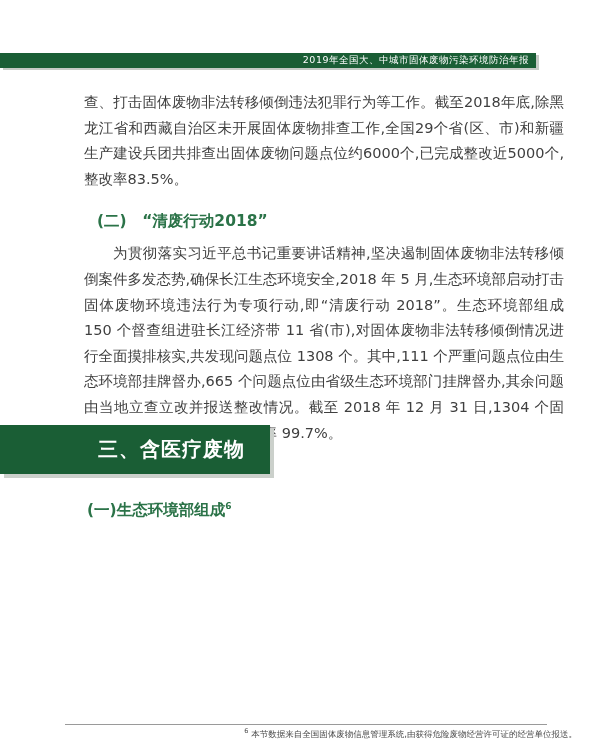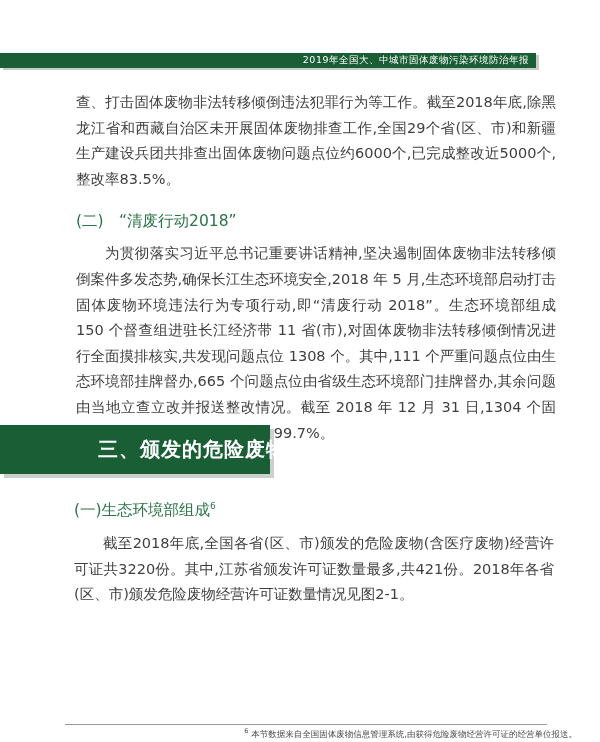--- a/index.html
+++ b/index.html
@@ -28,47 +28,48 @@
   .header-bar .title {
     color: #ffffff;
     font-size: 9.5px;
     letter-spacing: 0.5px;
     white-space: nowrap;
   }
 
   
   .content-top {
     position: absolute;
-    top: 90px; left: 76px;
+    top: 90px; left: 84px;
     width: 480px;
     color: #3f3f3f;
     font-size: 14.5px;
     line-height: 25.6px;
     text-align: justify;
   }
   .content-bottom {
     position: absolute;
     top: 499px; left: 74px;
     width: 480px;
     color: #3f3f3f;
     font-size: 14.5px;
     line-height: 25.6px;
     text-align: justify;
   }
   .para { text-align: justify; }
   .para.indent { text-indent: 2em; }
 
   .section-heading {
     color: #2b7348;
-    font-weight: normal;
+    font-weight: bold;
     font-size: 15.5px;
     line-height: 22px;
     margin-top: 18px;
     margin-bottom: 9px;
     text-align: left;
+    margin-left: 13px;
   }
   .section-heading sup {
     font-size: 9px;
     vertical-align: super;
     line-height: 0;
   }
   .content-bottom .section-heading { margin-top: 0; margin-bottom: 10px; }
 
   
   .chapter-box {
@@ -123,29 +124,28 @@
 
   <div class="content-top">
     <p class="para">查、打击固体废物非法转移倾倒违法犯罪行为等工作。截至2018年底,除黑龙江省和西藏自治区未开展固体废物排查工作,全国29个省(区、市)和新疆生产建设兵团共排查出固体废物问题点位约6000个,已完成整改近5000个,整改率83.5%。</p>
 
     <h3 class="section-heading">(二)　“清废行动2018”</h3>
 
     <p class="para indent">为贯彻落实习近平总书记重要讲话精神,坚决遏制固体废物非法转移倾倒案件多发态势,确保长江生态环境安全,2018 年 5 月,生态环境部启动打击固体废物环境违法行为专项行动,即“清废行动 2018”。生态环境部组成 150 个督查组进驻长江经济带 11 省(市),对固体废物非法转移倾倒情况进行全面摸排核实,共发现问题点位 1308 个。其中,111 个严重问题点位由生态环境部挂牌督办,665 个问题点位由省级生态环境部门挂牌督办,其余问题由当地立查立改并报送整改情况。截至 2018 年 12 月 31 日,1304 个固体废物点位已完成整改,完成率 99.7%。</p>
   </div>
 
   <div class="chapter-box">
-    <span class="chapter-title">三、颁发的危险废物</span>
+    <span class="chapter-title">三、含医疗废物</span>
   </div>
 
   <div class="content-bottom">
     <h3 class="section-heading">
       <span>(一)生态环境部组成</span><sup>6</sup>
     </h3>
 
-    <p class="para indent">截至2018年底,全国各省(区、市)颁发的危险废物(含医疗废物)经营许可证共3220份。其中,江苏省颁发许可证数量最多,共421份。2018年各省(区、市)颁发危险废物经营许可证数量情况见图2-1。</p>
   </div>
 
   <div class="footnote-rule"></div>
 
   <div class="footnote">
     <sup>6</sup><span>本节数据来自全国固体废物信息管理系统,由获得危险废物经营许可证的经营单位报送。</span>
   </div>
 
 </div>
 

